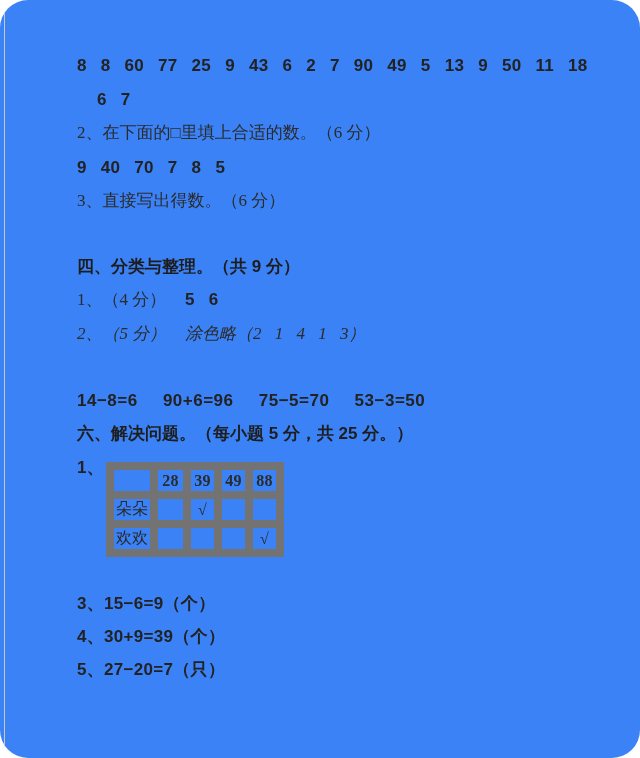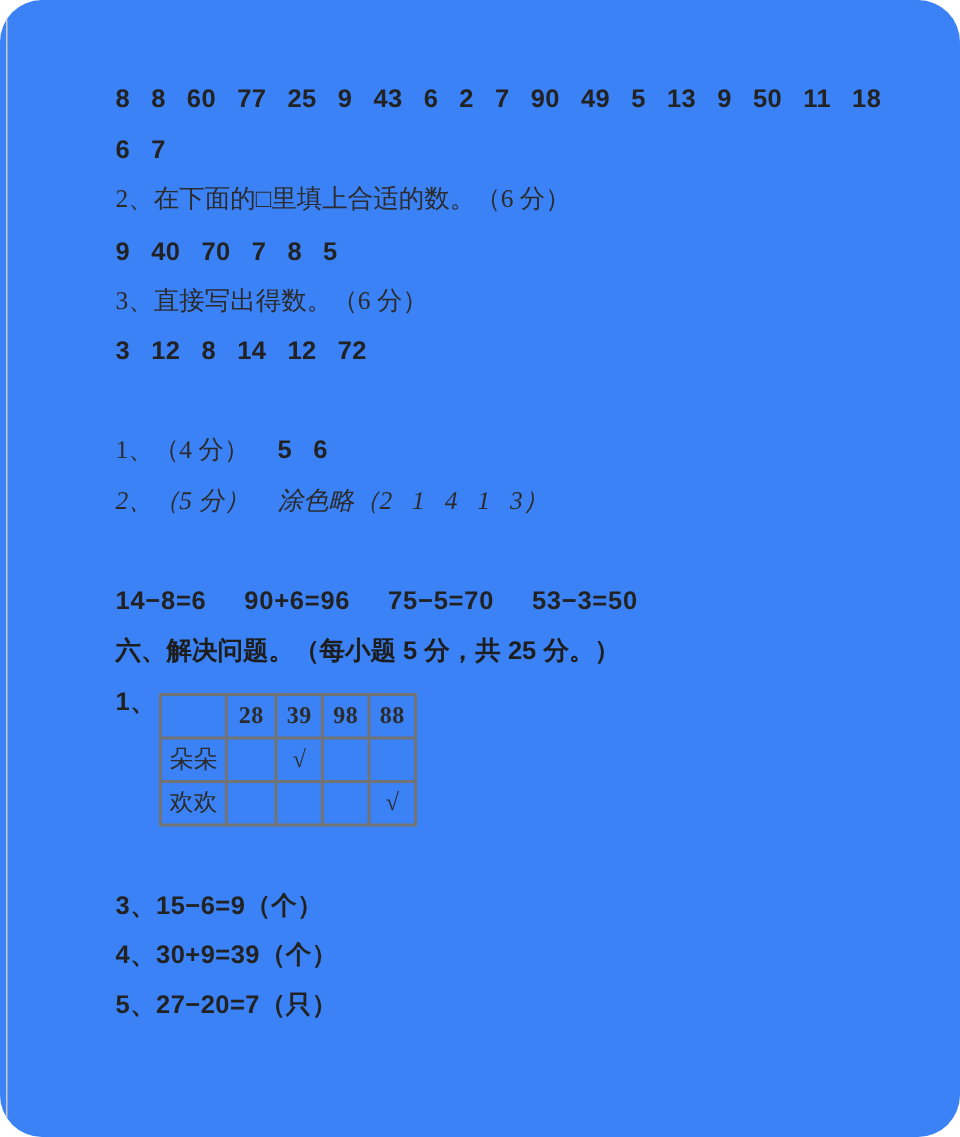--- a/index.html
+++ b/index.html
@@ -51,21 +51,21 @@
   .sub-answers { margin-left: 14px; }
   .q1-label { position: absolute; left: 77px; top: 456px; height: 24px; line-height: 24px; font-size: 17px; }
   table.qtable {
     position: absolute;
     left: 106px;
     top: 462px;
     border-collapse: collapse;
     table-layout: fixed;
   }
   table.qtable td {
-    border: 2px solid #737373;
+    border: 8px solid #737373;
     height: 29px;
     text-align: center;
     vertical-align: middle;
     font-size: 16px;
     font-family: "Liberation Serif", serif;
     color: #2b2b2b;
     padding: 0;
   }
   td.c0 { width: 44px; }
   td.c1 { width: 33px; }
@@ -74,28 +74,28 @@
   td.c4 { width: 31px; }
   .check { font-family: "DejaVu Sans", sans-serif; font-size: 15px; }
 </style>
 </head>
 <body>
 
 <div class="page">
   <div class="edge-line"></div>
 
   <div class="line nums ws-num" style="top:54px;">8 8 60 77 25 9 43 6 2 7 90 49 5 13 9 50 11 18</div>
-  <div class="line nums ws-num" style="top:88px;">6 7</div>
+  <div class="line nums ws-num" style="top:88px;margin-left:20px;">6 7</div>
 
   <div class="line cn-reg" style="top:121px;">2、在下面的□里填上合适的数。（6 分）</div>
   <div class="line nums ws-num" style="top:156px;">9 40 70 7 8 5</div>
 
   <div class="line cn-reg" style="top:189px;">3、直接写出得数。（6 分）</div>
-  <div class="line nums ws-num" style="top:222px;">3 12 8 14 12 72</div>
 
+  <div class="line cn-bold" style="top:255px;">四、分类与整理。（共 9 分）</div>
 
   <div class="line" style="top:288px;">
     <span class="cn-reg">1、（4 分）</span>
     <span class="nums ws-num sub-answers">5 6</span>
   </div>
 
   <div class="line" style="top:322px;font-style:italic;">
     <span class="cn-reg">2、（5 分）</span>
     <span class="cn-reg ws-num sub-answers">涂色略（2 1 4 1 3）</span>
   </div>
@@ -105,21 +105,21 @@
   <div class="line cn-bold" style="top:422px;">六、解决问题。（每小题 5 分，共 25 分。）</div>
 
   <div class="q1-label nums">1、</div>
 
   <table class="qtable">
     <tbody>
         <tr>
       <td class="c0 nums"></td>
       <td class="c1 nums">28</td>
       <td class="c2 nums">39</td>
-      <td class="c3 nums">98</td>
+      <td class="c3 nums">49</td>
       <td class="c4 nums">88</td>
     </tr>
     <tr>
       <td class="c0">朵朵</td>
       <td class="c1"></td>
       <td class="c2 check">√</td>
       <td class="c3"></td>
       <td class="c4"></td>
     </tr>
     <tr>

